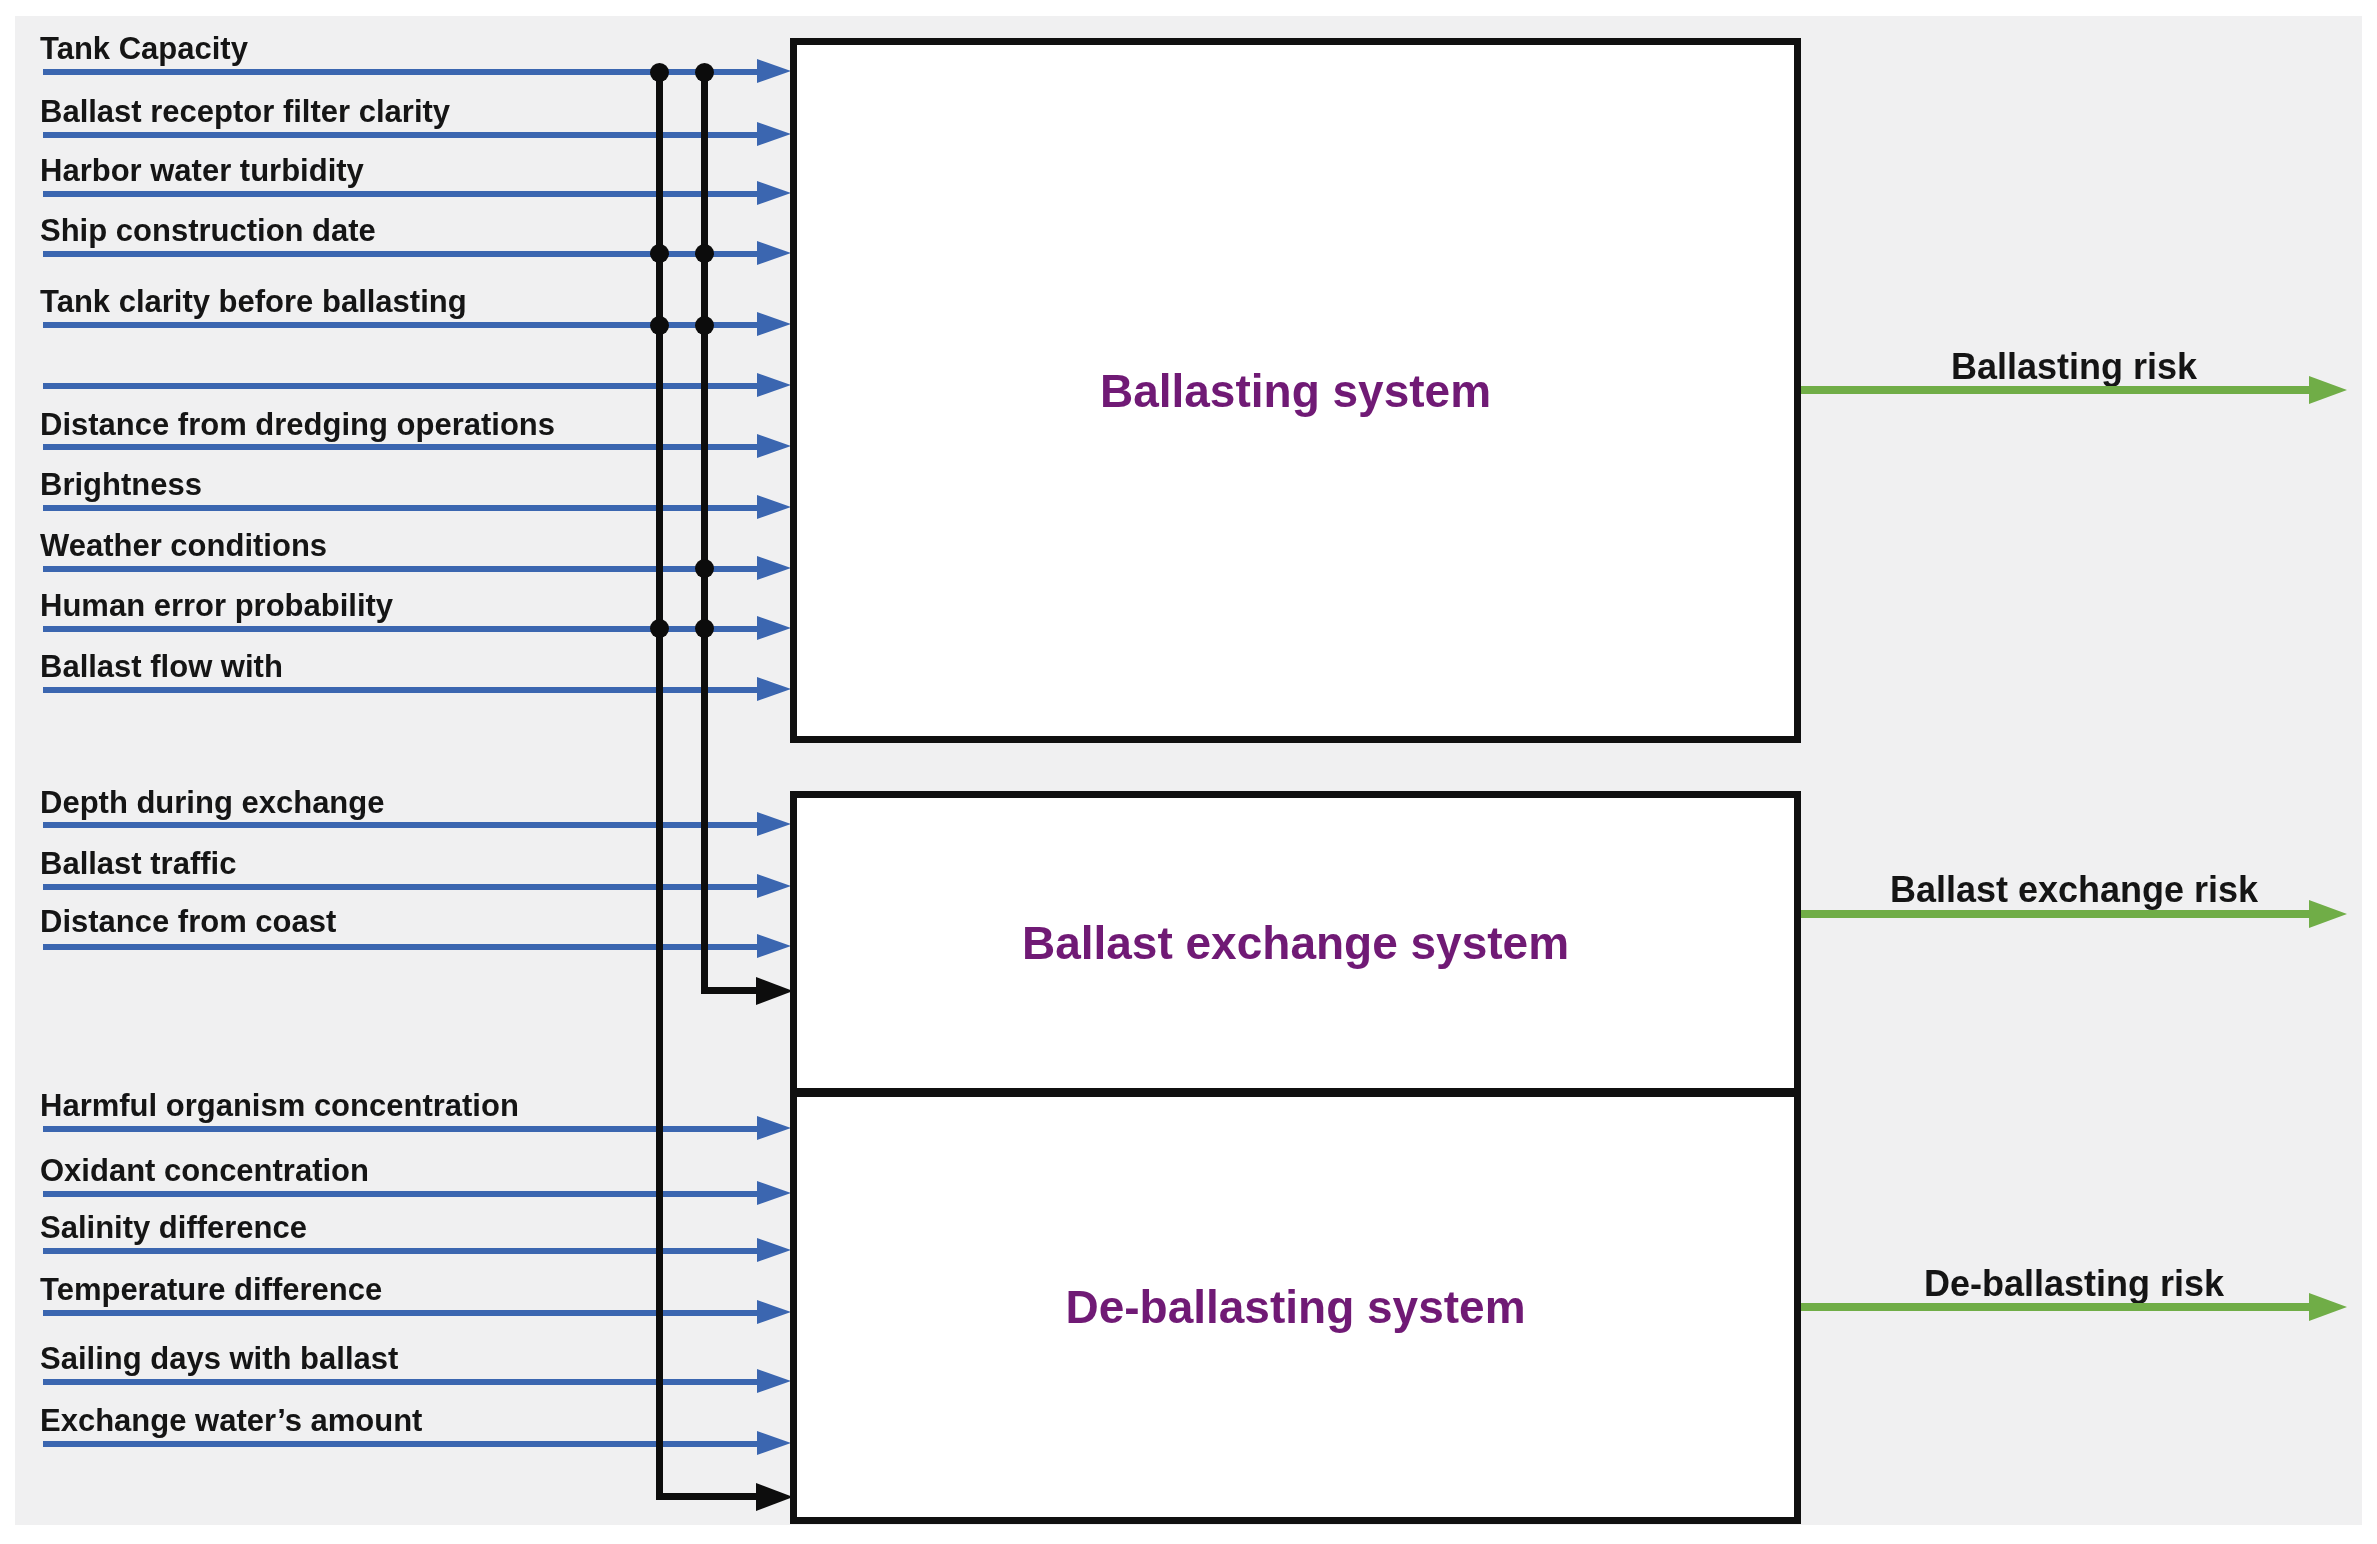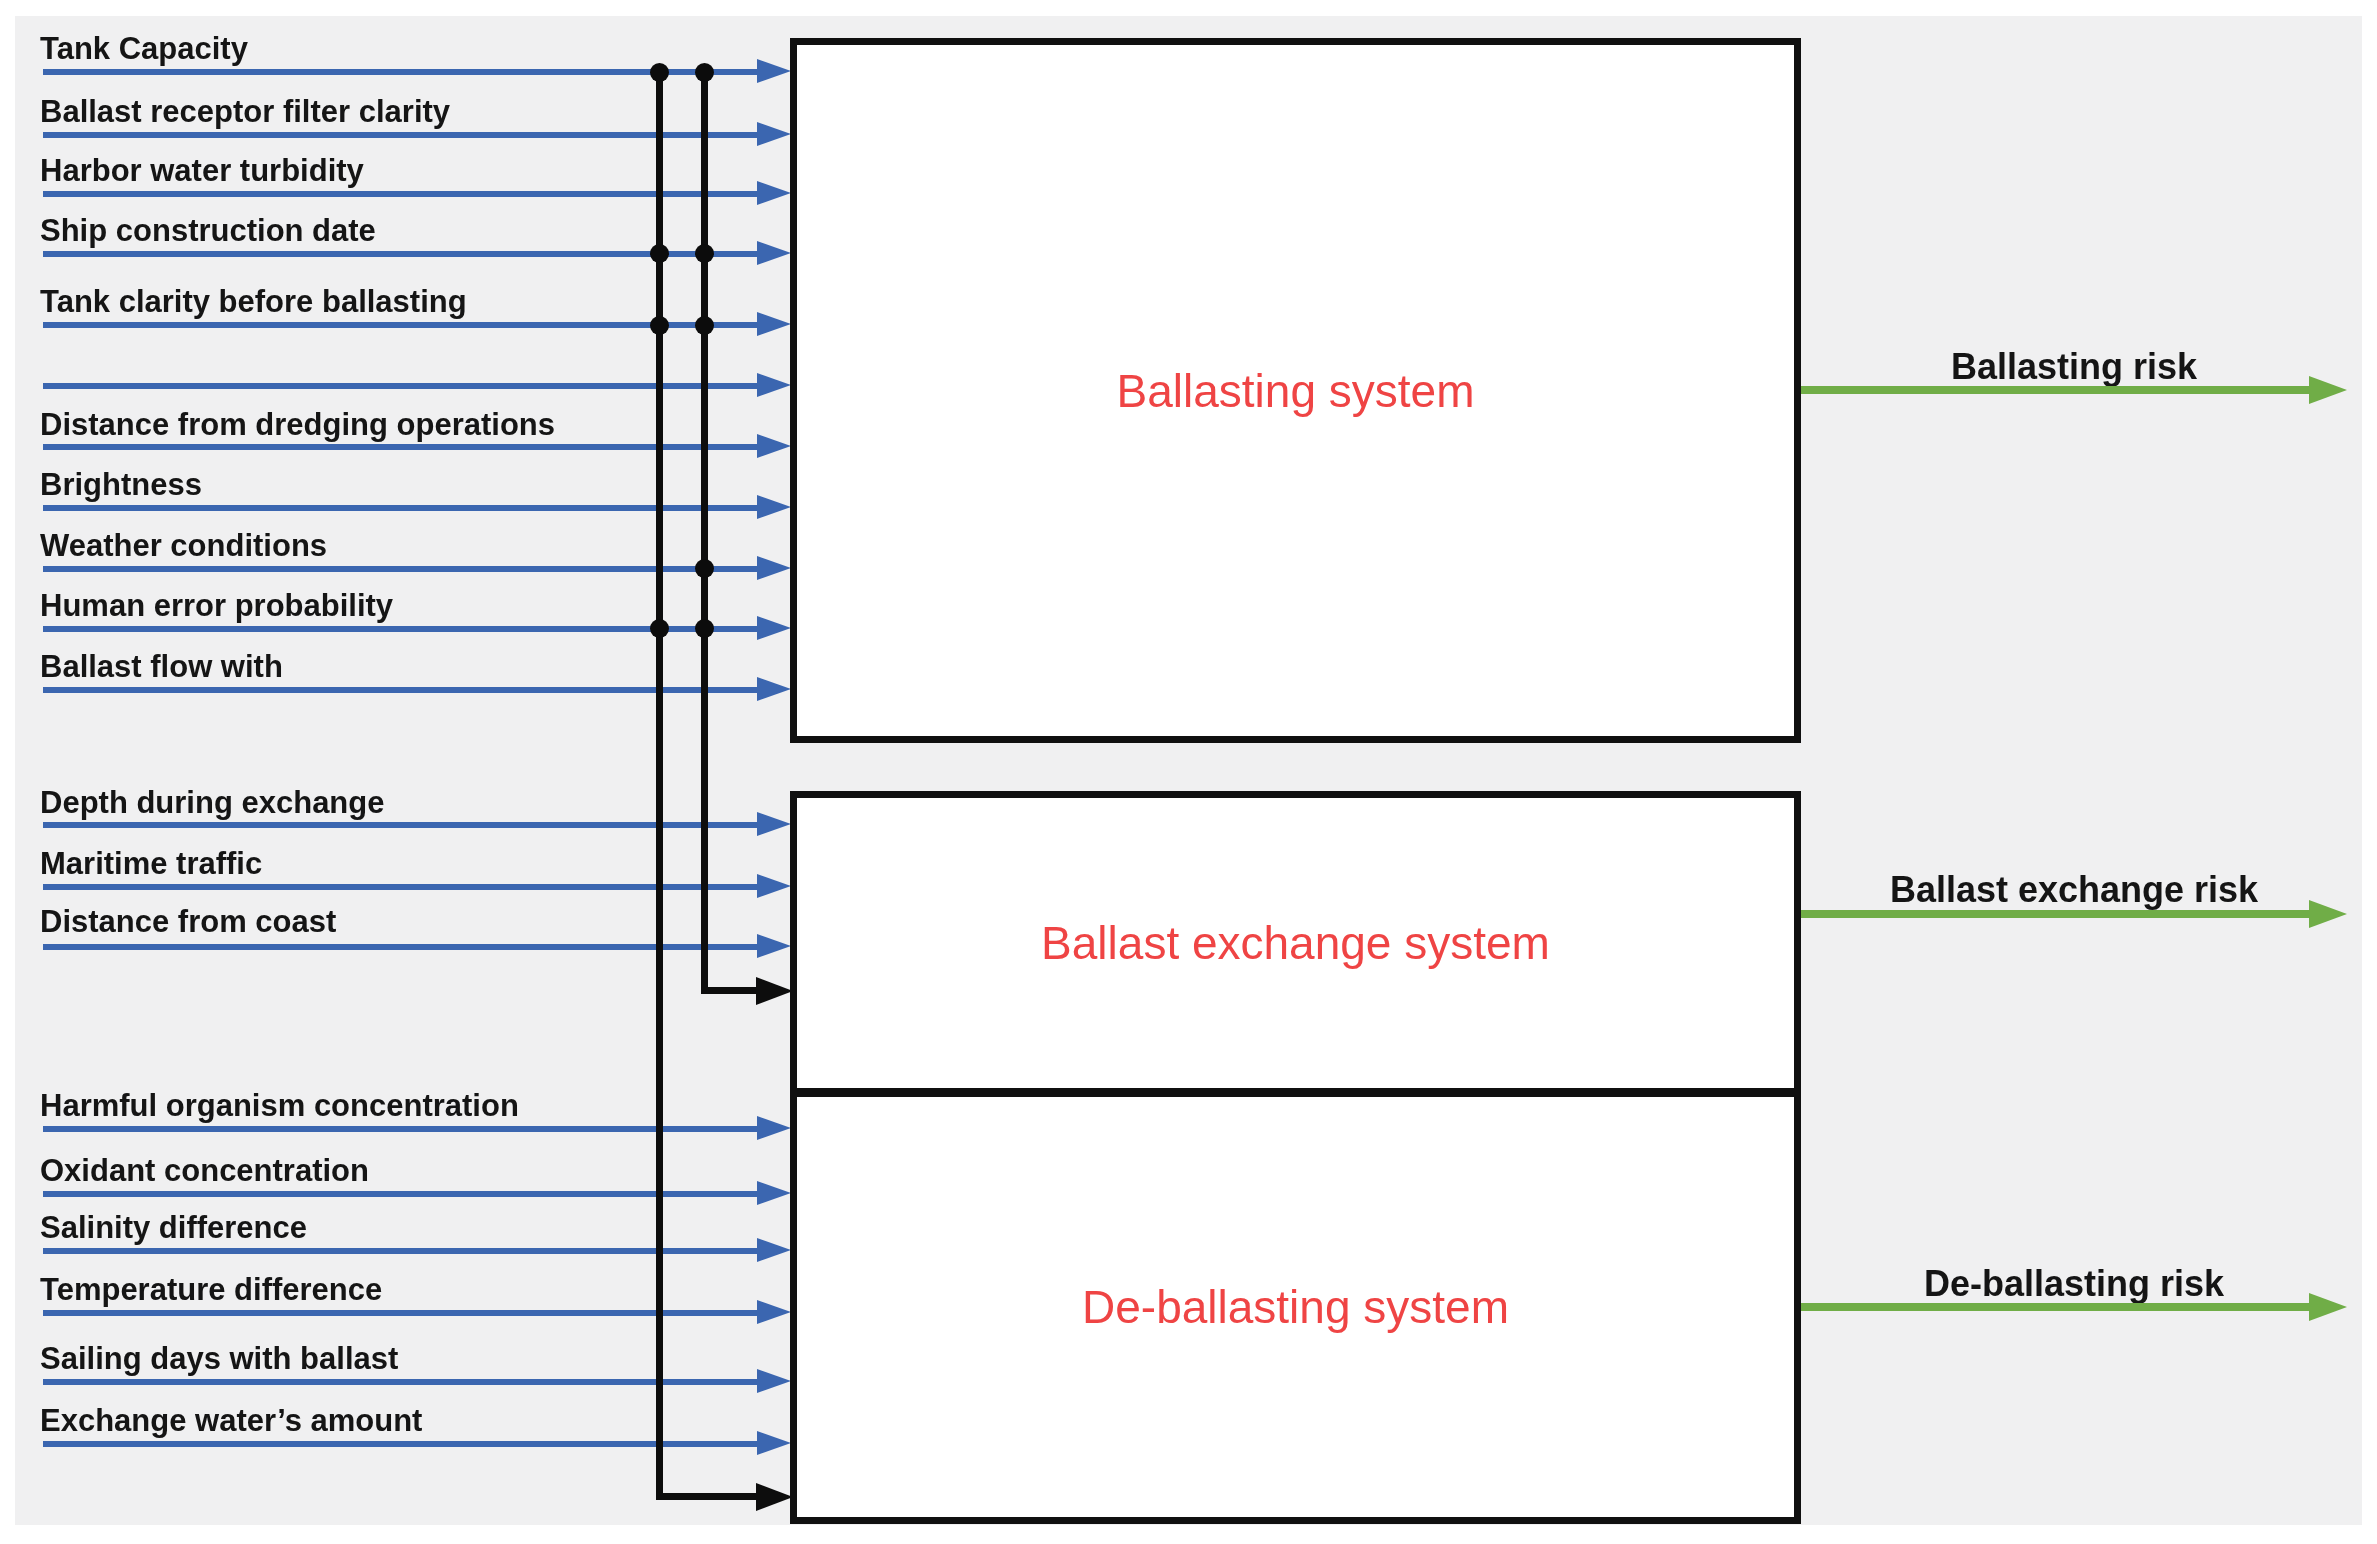--- a/index.html
+++ b/index.html
@@ -35,21 +35,21 @@
     border-left:34px solid var(--blue);
     border-top:12.5px solid transparent;border-bottom:12.5px solid transparent;
   }
   
   .sysbox{
     position:absolute;left:790px;width:1011px;background:var(--boxfill);
     border:7.4px solid #101010;box-sizing:border-box;
     display:flex;align-items:center;justify-content:center;
   }
   .sysbox .title{
-    font-size:46px;font-weight:400;color:#ef4444;white-space:nowrap;
+    font-size:46px;font-weight:700;color:#701a75;white-space:nowrap;
   }
   
   .riskarrow{
     position:absolute;left:1801px;width:508px;height:8px;background:var(--green);
   }
   .riskarrow::after{
     content:"";position:absolute;right:-38px;top:-10.3px;width:0;height:0;
     border-left:38px solid var(--green);
     border-top:14px solid transparent;border-bottom:14px solid transparent;
   }
@@ -107,21 +107,21 @@
 
   <div class="in-label" style="top:589px">Human error probability</div>
   <div class="inarrow" style="top:626px"></div>
 
   <div class="in-label" style="top:650px">Ballast flow with</div>
   <div class="inarrow" style="top:687px"></div>
 
   <div class="in-label" style="top:786px">Depth during exchange</div>
   <div class="inarrow" style="top:822px"></div>
 
-  <div class="in-label" style="top:847px">Maritime traffic</div>
+  <div class="in-label" style="top:847px">Ballast traffic</div>
   <div class="inarrow" style="top:884px"></div>
 
   <div class="in-label" style="top:905px">Distance from coast</div>
   <div class="inarrow" style="top:944px"></div>
 
   <div class="in-label" style="top:1089px">Harmful organism concentration</div>
   <div class="inarrow" style="top:1126px"></div>
 
   <div class="in-label" style="top:1154px">Oxidant concentration</div>
   <div class="inarrow" style="top:1191px"></div>

